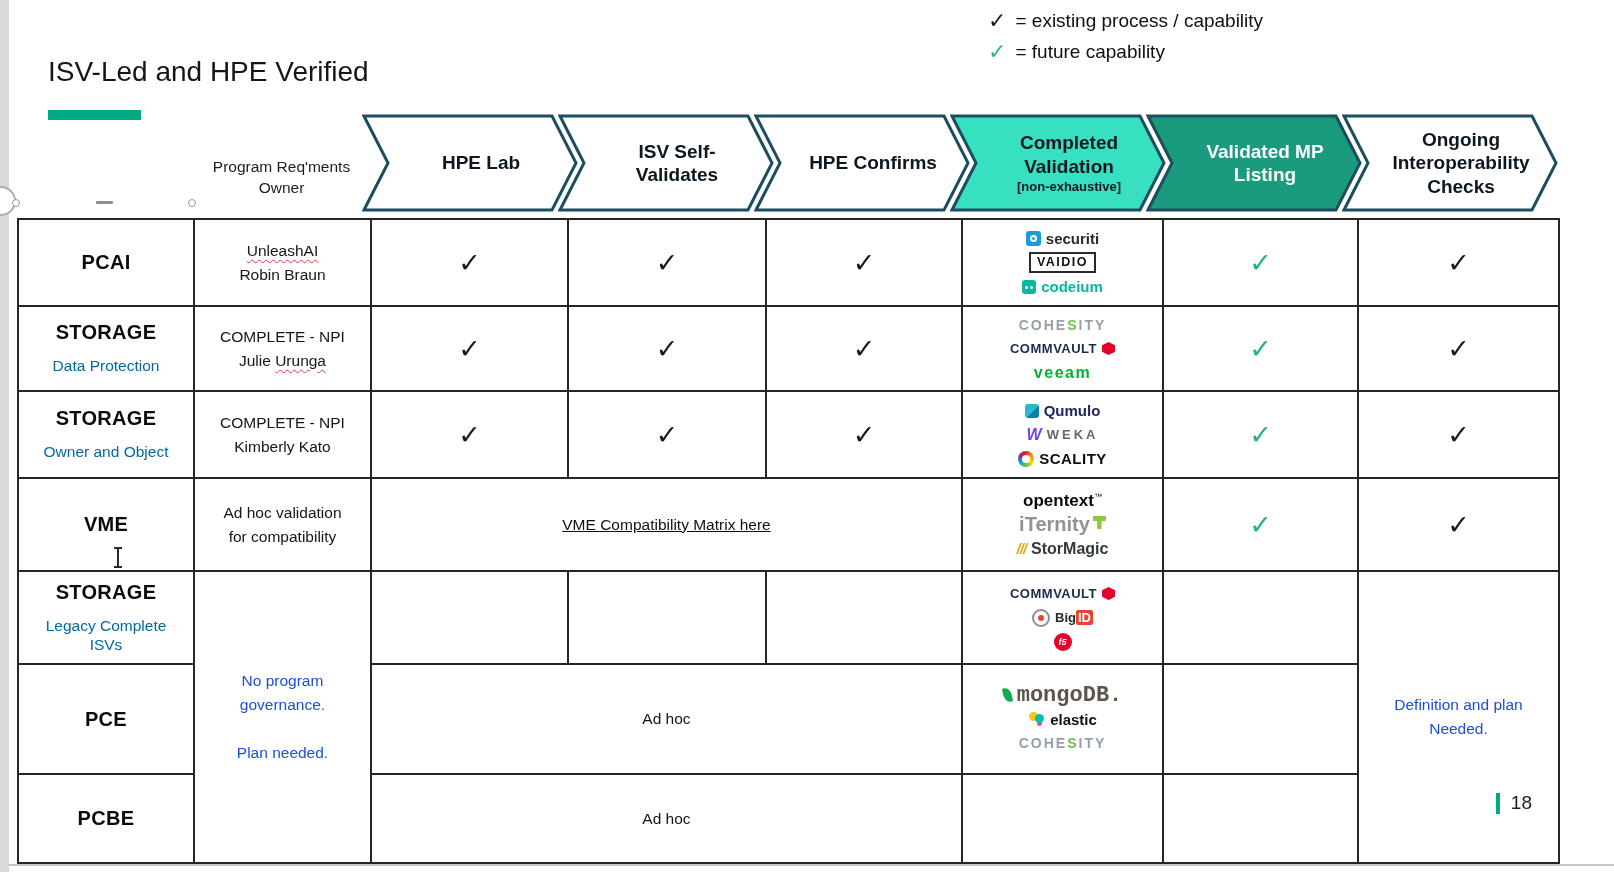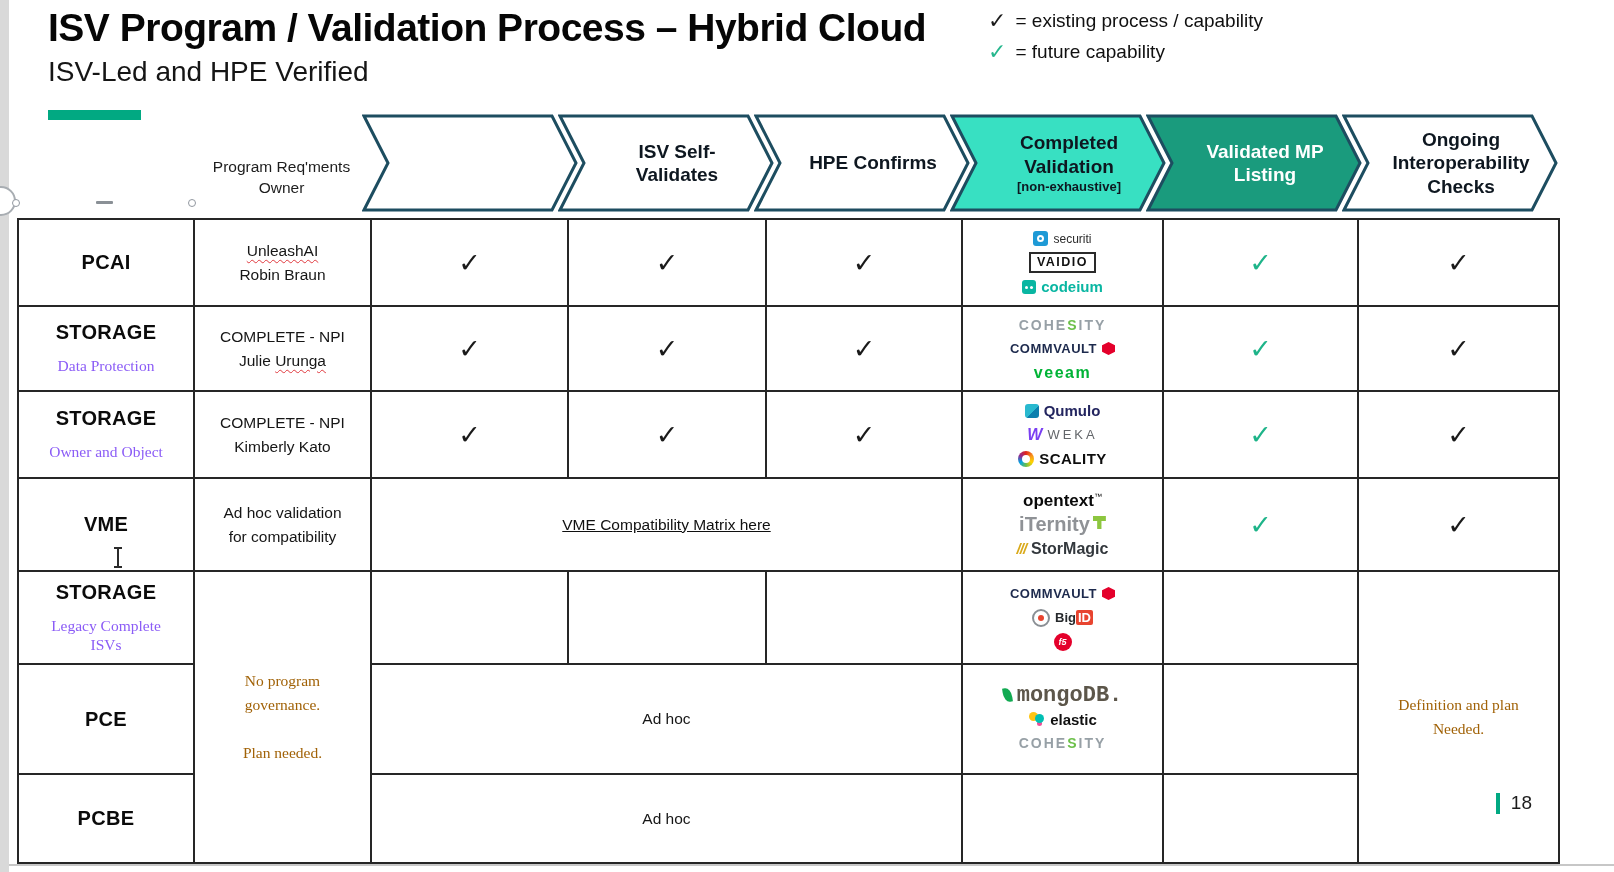--- a/index.html
+++ b/index.html
@@ -39,52 +39,52 @@
   
   .table{position:absolute;left:17px;top:218px;display:grid;box-sizing:border-box;
          grid-template-columns:176px 177px 197px 198px 196px 201px 195px 199px;
          grid-template-rows:87px 85px 87px 93px 93px 110px 87px;
          border:2px solid #262626;}
   .cell{box-sizing:border-box;border-right:2px solid #262626;border-bottom:2px solid #262626;
         display:flex;flex-direction:column;align-items:center;justify-content:center;text-align:center;}
   .cell.nr{border-right:none;}
   .cell.nb{border-bottom:none;}
   .cat-name{font-size:20px;font-weight:800;color:#0b0b0b;letter-spacing:0.3px;}
-  .cat-sub{font-size:15.5px;font-weight:400;color:#8b5cf6;margin-top:12px;line-height:1.25;font-family:Liberation Serif, serif;}
+  .cat-sub{font-size:15.5px;font-weight:400;color:#0369a1;margin-top:12px;line-height:1.25;}
   .owner-cell{font-size:15.5px;color:#161616;line-height:1.5;}
   .sq{text-decoration:underline wavy #e0393e;text-decoration-thickness:1px;text-underline-offset:3px;}
   .chk{font-size:27px;color:#1a1a1a;}
   .chk.future{color:#1eb489;}
   .link-cell a, .vme-link{font-size:15.5px;color:#101010;text-decoration:underline;cursor:pointer;}
   .adhoc{font-size:15.5px;color:#161616;}
-  .merged-note{font-size:15.5px;color:#a16207;line-height:1.55;font-family:Liberation Serif, serif;}
+  .merged-note{font-size:15.5px;color:#1d4ed8;line-height:1.55;}
   .rel{position:relative;}
   .pagenum{position:absolute;right:26px;bottom:48px;display:flex;align-items:center;gap:11px;}
   .pagenum-bar{width:4px;height:21px;}
   .pagenum-text{font-size:19px;color:#1c1c1c;}
 
   
   .logos{display:flex;flex-direction:column;align-items:center;justify-content:center;gap:3px;}
   .logo{display:flex;align-items:center;gap:5px;height:21px;}
   .ic{display:inline-block;flex:0 0 auto;}
-  .lg-securiti{color:#2b2b2b;font-weight:400;font-size:12px;text-align:right;}
+  .lg-securiti{color:#2b2b2b;font-weight:700;font-size:15px;text-align:right;}
   .ic-securiti{width:15px;height:15px;border-radius:3px;background:#1e9ad6;position:relative;}
   .ic-securiti::after{content:"";position:absolute;inset:4px;border:2px solid #fff;border-radius:50%;}
   .lg-vaidio{border:2px solid #2a2a2a;padding:0 6px;font-weight:800;font-size:12.5px;letter-spacing:1.5px;color:#111;line-height:17px;}
   .lg-codeium{color:#09b6a2;font-weight:700;font-size:15px;}
   .ic-codeium{width:14px;height:14px;border-radius:3px;background:#09b6a2;position:relative;}
   .ic-codeium::after{content:"";position:absolute;left:3px;top:6px;width:3px;height:3px;border-radius:50%;background:#fff;box-shadow:5px 0 0 #fff;}
   .lg-cohesity{color:#97a0a6;font-weight:800;font-size:14px;letter-spacing:2px;}
   .lg-cohesity .green-s{color:#6cc04a;}
   .lg-commvault{color:#1d2a4d;font-weight:800;font-size:13px;letter-spacing:0.5px;}
   .ic-commvault{width:13px;height:13px;background:#e4002b;clip-path:polygon(50% 0,100% 25%,100% 75%,50% 100%,0 75%,0 25%);}
   .lg-veeam{color:#00b336;font-weight:800;font-size:16px;letter-spacing:1.5px;}
   .lg-qumulo{color:#23255f;font-weight:800;font-size:15px;}
   .ic-qumulo{width:14px;height:14px;border-radius:3px;background:linear-gradient(135deg,#29b9cf 0 55%,#0c7fae 55% 100%);}
-  .lg-weka{color:#63666a;font-weight:400;font-size:13px;letter-spacing:3px;}
+  .lg-weka{color:#63666a;font-weight:700;font-size:13px;letter-spacing:3px;}
   .ic-weka{color:#7a3ff2;font-weight:900;font-size:16px;font-style:italic;}
   .lg-scality{color:#0d0d0d;font-weight:800;font-size:15px;letter-spacing:0.5px;}
   .ic-scality{width:16px;height:16px;border-radius:50%;position:relative;
               background:conic-gradient(#e2231a,#f7941d,#ffd400,#6abf4b,#00a4e4,#92278f,#e2231a);}
   .ic-scality::after{content:"";position:absolute;inset:4px;border-radius:50%;background:#fff;}
   .lg-opentext{color:#0a0a0a;font-weight:800;font-size:17px;}
   .lg-opentext sup{font-size:8px;font-weight:400;}
   .lg-iternity{color:#8f9296;font-weight:600;font-size:20px;}
   .ic-iternity{width:13px;height:13px;background:#8dc63f;align-self:flex-start;margin-top:2px;margin-left:-2px;
                clip-path:polygon(0 0,100% 0,100% 38%,66% 38%,66% 100%,33% 100%,33% 38%,0 38%);}
@@ -114,21 +114,20 @@
 
 <div class="stage">
 
   <div class="left-strip"></div>
   <div class="bottom-line"></div>
   <div class="arc"></div>
   <div class="h-dot" style="left:12px;top:199px;"></div>
   <div class="h-dash"></div>
   <div class="h-dot" style="left:188px;top:199px;"></div>
 
-  <div class="title">ISV Program / Validation Process – Hybrid Cloud</div>
   <div class="subtitle">ISV-Led and HPE Verified</div>
   <div class="accent-bar" style="background:#01a982"></div>
 
   <div class="legend">
     <div class="legend-row">
       <span class="legend-check">✓</span>
       <span>= existing process / capability</span>
     </div>
     <div class="legend-row">
       <span class="legend-check future">✓</span>
@@ -137,20 +136,21 @@
   </div>
 
   <div class="owner-header pre">Program Req'ments
 Owner</div>
 
   <div class="chevrons">
     <div class="chev">
       <svg width="216" height="98" viewBox="0 0 216 98">
           <path d="M2,2 H190 L214,49 L190,96 H2 L26,49 Z" fill="#ffffff" stroke="#1d4d60" stroke-width="3"></path>
         </svg>
+      <div class="chev-label pre">HPE Lab</div>
     </div>
     <div class="chev">
       <svg width="216" height="98" viewBox="0 0 216 98">
           <path d="M2,2 H190 L214,49 L190,96 H2 L26,49 Z" fill="#ffffff" stroke="#1d4d60" stroke-width="3"></path>
         </svg>
       <div class="chev-label pre">ISV Self-
 Validates</div>
     </div>
     <div class="chev">
       <svg width="216" height="98" viewBox="0 0 216 98">

